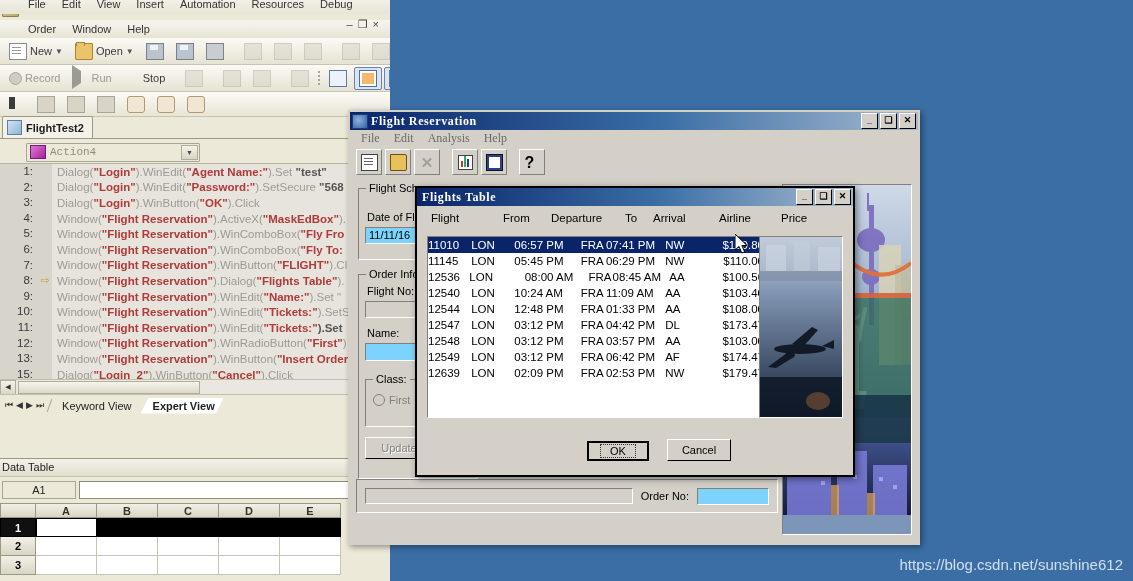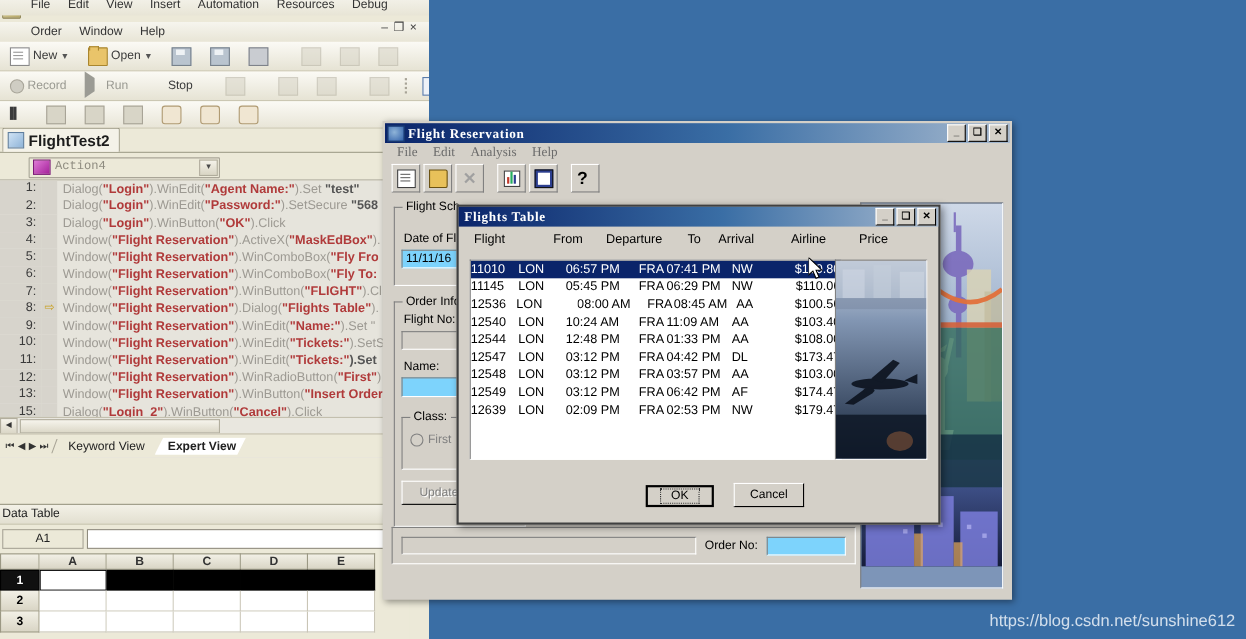--- a/index.html
+++ b/index.html
@@ -29,21 +29,21 @@
   }
   .qtp-app-icon {
     position: absolute; left: 2px; top: 0px; width: 15px; height: 15px;
     background: linear-gradient(135deg,#d9cf9a,#b6a768);
     border: 1px solid #8a7f4d; border-radius: 1px;
   }
 
   .toolbar {
     display: flex; align-items: center; height: 26px;
     background: linear-gradient(#fbfaf5,#e6e3d4);
-    border-bottom: 1px solid #c8c4b0; padding-left: 4px; gap: 7px;
+    border-bottom: 1px solid #c8c4b0; padding-left: 4px; gap: 2px;
   }
   .tbtn {
     display: flex; align-items: center; gap: 3px;
     padding: 2px 4px; font-size: 11px; color: #3a3a3a; white-space: nowrap;
     border: 1px solid transparent; border-radius: 2px;
   }
   .tbtn.dim { color: #9a9a92; }
   .tb-sep { width: 1px; height: 18px; background: #c3bfae; margin: 0 3px; }
   .ic { width: 16px; height: 15px; display: inline-block; position: relative; }
 
@@ -72,21 +72,21 @@
   .ic-step { background:#d8d5c7; border:1px solid #a8a497; }
   .ic-hand { background:#f0e6d2; border:1px solid #b09a72; border-radius:3px; }
 
   .tb-dots { width:6px;height:18px;display:flex;flex-direction:column;justify-content:center;gap:2px;margin:0 2px; }
   .tb-dots i { display:block;width:2px;height:2px;background:#a8a497; }
 
   
   .tabstrip { height: 21px; background: #ece9d8; display:flex; align-items:flex-end; padding-left:2px;
     border-bottom:1px solid #9b9884; }
   .ftab {
-    display:flex; align-items:center; gap:4px; font-size:14px; font-weight:bold; color:#1c1c1c;
+    display:flex; align-items:center; gap:4px; font-size:11px; font-weight:bold; color:#1c1c1c;
     background:#f4f2e8; border:1px solid #9b9884; border-bottom:none;
     padding:2px 8px 2px 4px; height:17px; border-radius:2px 2px 0 0;
   }
   .ftab .ic { width:13px;height:13px; background:linear-gradient(135deg,#cfe3f5,#8fb4d8); border:1px solid #5f7f9f; }
 
   .actionbar { height: 26px; background:#ece9d8; display:flex; align-items:center; padding-left:26px;
      border-bottom:1px solid #c6c2ae;}
   .combo {
     display:flex; align-items:center; width: 172px; height:17px;
     background:#ece9d8; border:1px solid #a9a597; border-radius:1px; position:relative;
@@ -230,21 +230,21 @@
   }
   .travel-img {
     position:absolute; right:6px; top:6px; bottom:6px; width:128px;
     border:1px solid #fff; border-top-color:#808080; border-left-color:#808080;
     overflow:hidden; background:#7d95b8;
   }
 
   
   #flightstable {
     position:absolute; left:415px; top:186px; width:440px; height:291px;
-    background:#d4d0c8; border:2px solid #404040; box-sizing:border-box;
+    background:#d4d0c8; border:2px solid #000000; box-sizing:border-box;
     box-shadow:2px 2px 7px rgba(0,0,0,.45);
   }
   .ft-head { display:flex; font-size:11.5px; color:#000; padding:6px 0 3px 0; }
   .ft-grid {
     position:absolute; left:10px; top:48px; width:338px; height:182px;
     background:#fff; border:1px solid; border-color:#808080 #fff #fff #808080; box-sizing:border-box;
     overflow:hidden; font-size:11.5px;
   }
   .ft-row { display:flex; height:16px; align-items:center; white-space:nowrap; }
   .ft-row.sel { background:#0a246a; color:#fff; }

